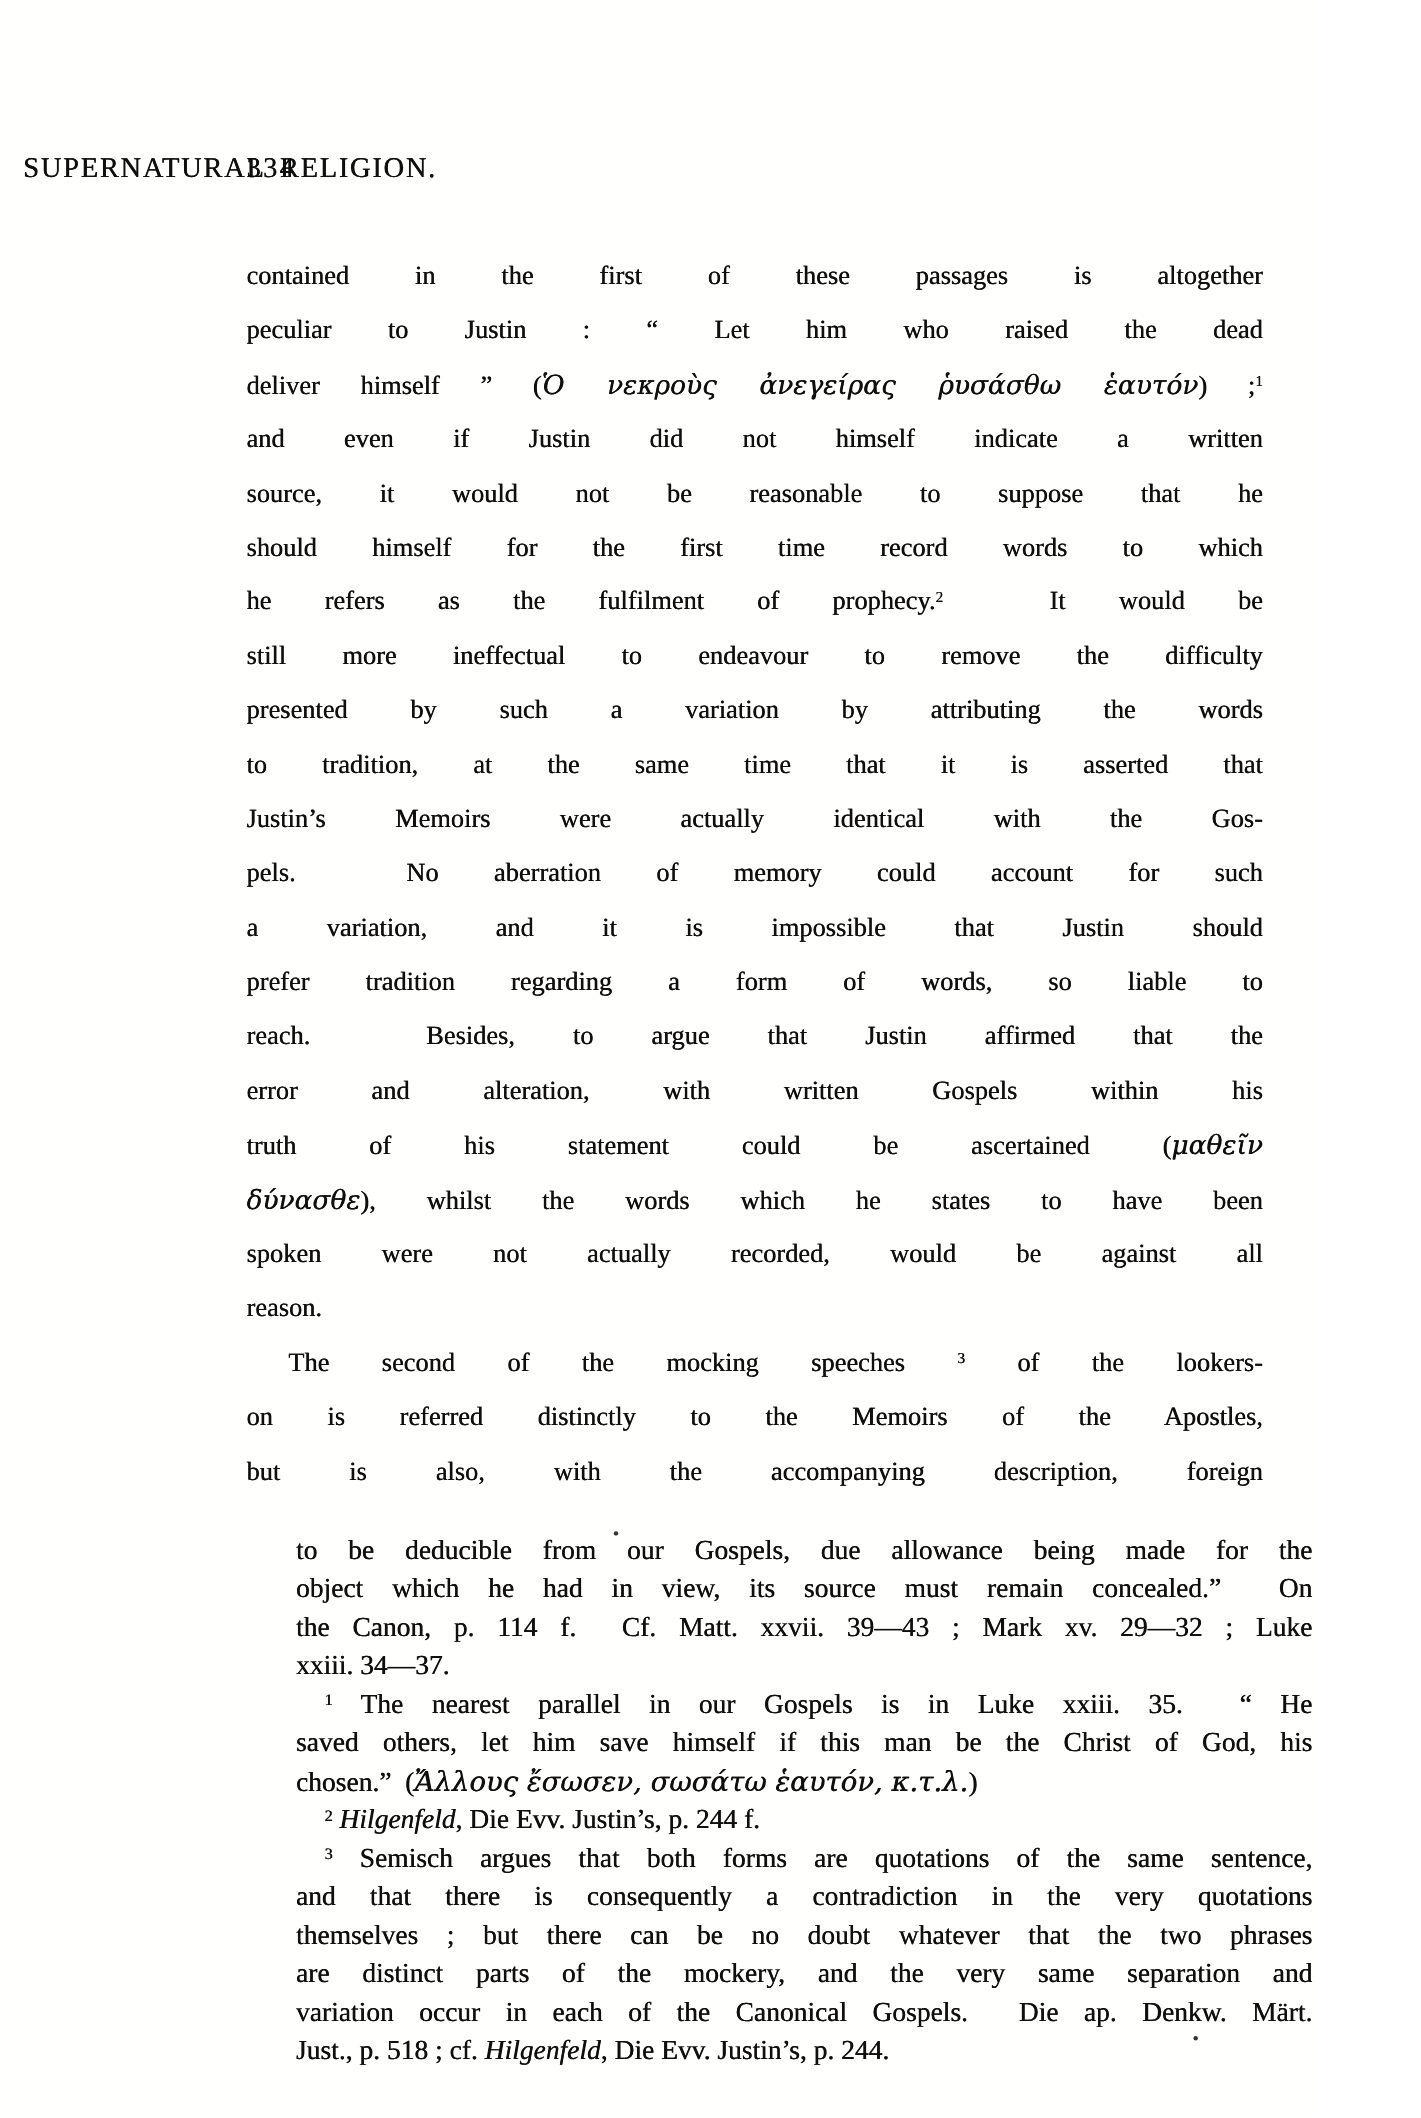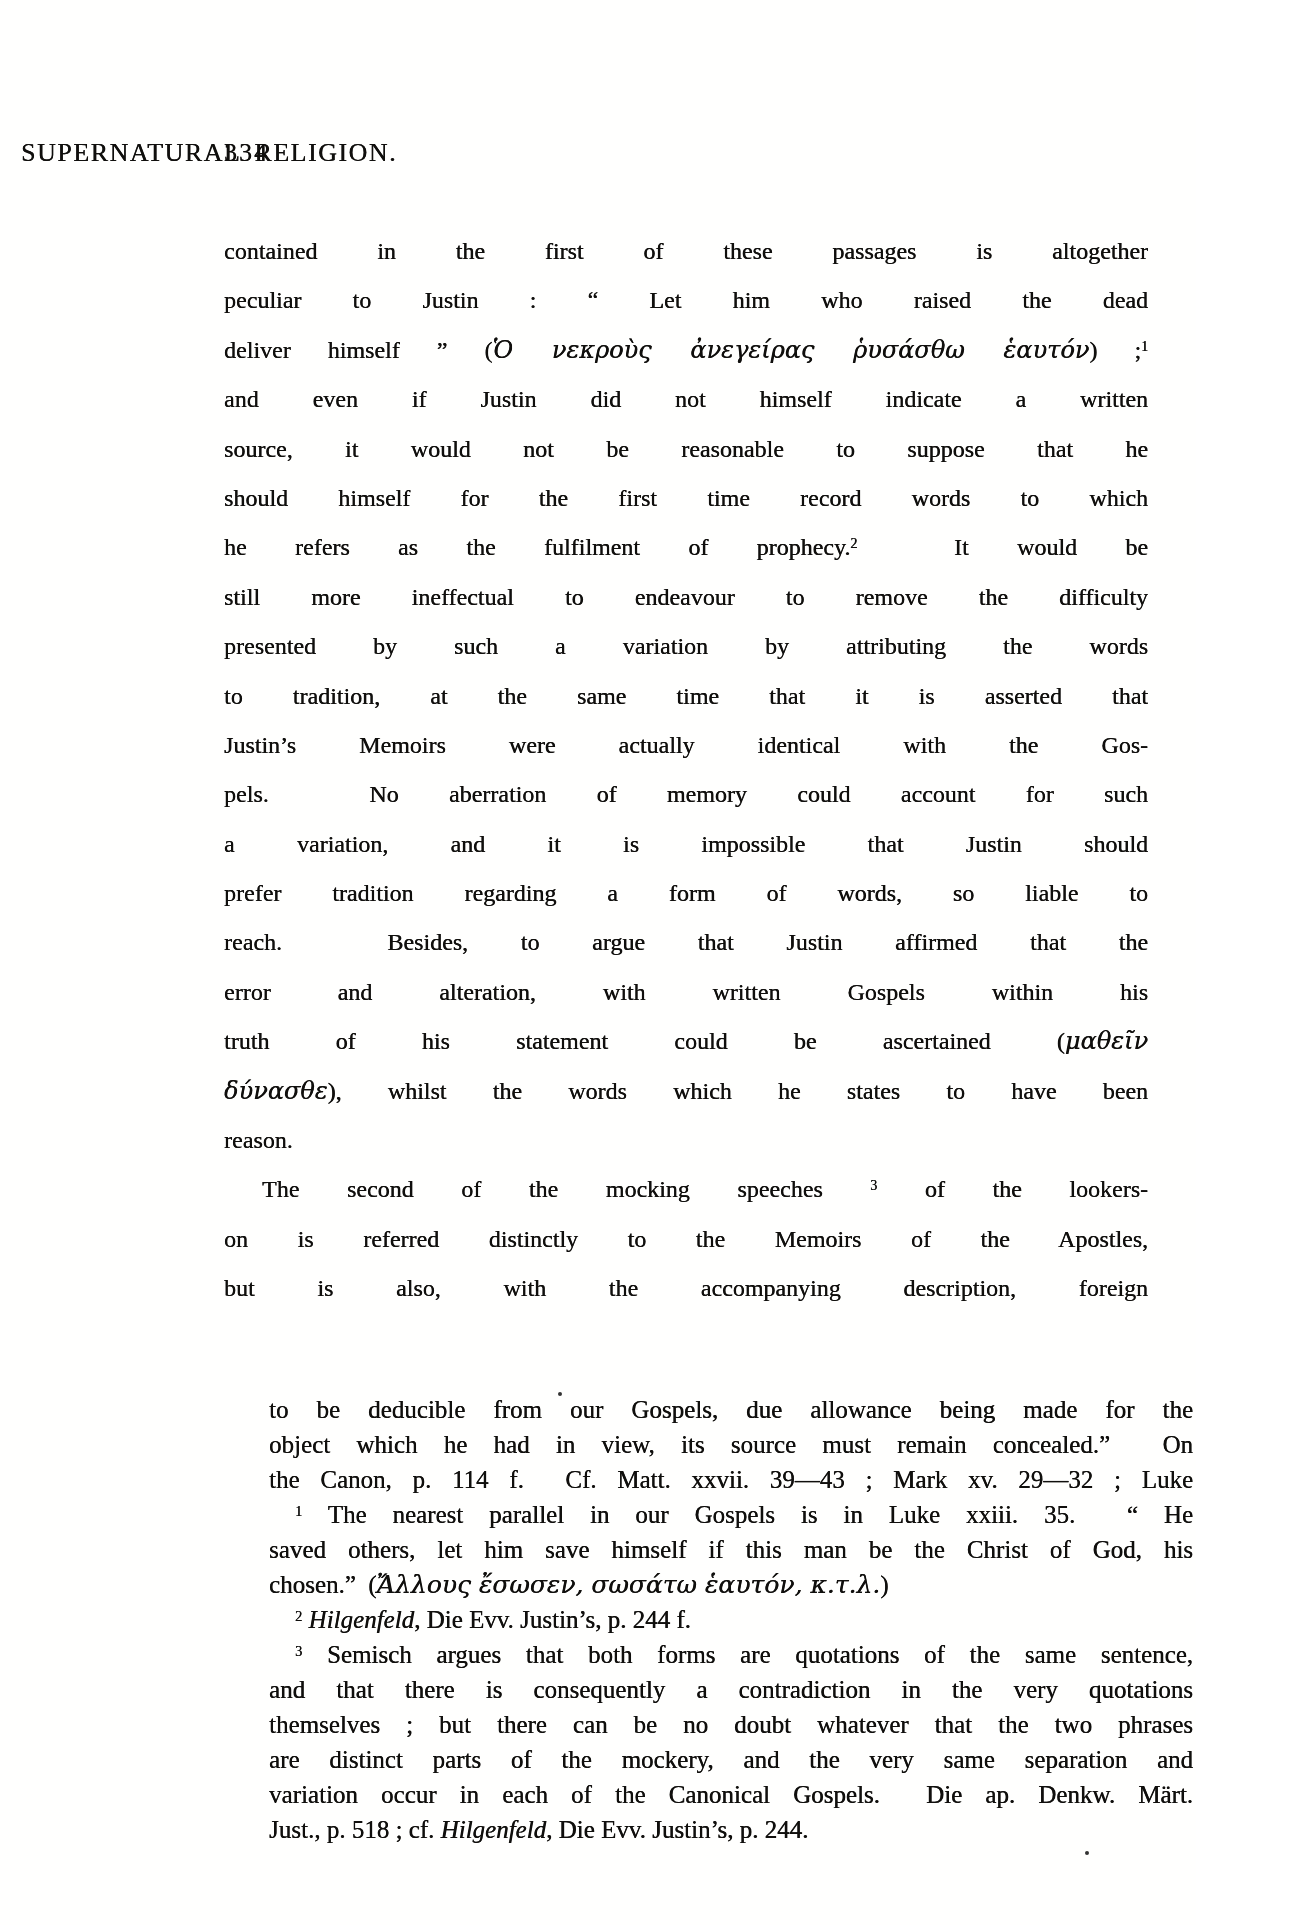--- a/index.html
+++ b/index.html
@@ -97,30 +97,32 @@
       <div class="line"><span>presented by such a variation by attributing the words</span></div>
       <div class="line"><span>to tradition, at the same time that it is asserted that</span></div>
       <div class="line"><span>Justin’s Memoirs were actually identical with the Gos-</span></div>
       <div class="line"><span>pels.&nbsp; No aberration of memory could account for such</span></div>
       <div class="line"><span>a variation, and it is impossible that Justin should</span></div>
       <div class="line"><span>prefer tradition regarding a form of words, so liable to</span></div>
       <div class="line"><span>reach.&nbsp; Besides, to argue that Justin affirmed that the</span></div>
       <div class="line"><span>error and alteration, with written Gospels within his</span></div>
       <div class="line"><span>truth of his statement could be ascertained (</span><span class="greek">μαθεῖν</span></div>
       <div class="line"><span class="greek">δύνασθε</span><span>), whilst the words which he states to have been</span></div>
+      <div class="line"><span>spoken were not actually recorded, would be against all</span></div>
       <div class="line left"><span>reason.</span></div>
       <div class="line indent"><span>The second of the mocking speeches </span><sup>3</sup><span> of the lookers-</span></div>
       <div class="line"><span>on is referred distinctly to the Memoirs of the Apostles,</span></div>
       <div class="line"><span>but is also, with the accompanying description, foreign</span></div>
     </div>
 
   <div class="fns inked" id="footnote-text">
       <div class="line"><span>to be deducible from our Gospels, due allowance being made for the</span></div>
       <div class="line"><span>object which he had in view, its source must remain concealed.”&nbsp; On</span></div>
       <div class="line"><span>the Canon, p. 114 f.&nbsp; Cf. Matt. xxvii. 39—43 ; Mark xv. 29—32 ; Luke</span></div>
+      <div class="line left"><span>xxiii. 34—37.</span></div>
       <div class="line indent"><sup>1</sup><span> The nearest parallel in our Gospels is in Luke xxiii. 35.&nbsp; “ He</span></div>
       <div class="line"><span>saved others, let him save himself if this man be the Christ of God, his</span></div>
       <div class="line left"><span>chosen.”&nbsp; (</span><span class="greek">Ἄλλους ἔσωσεν, σωσάτω ἑαυτόν, κ.τ.λ.</span><span>)</span></div>
       <div class="line left indent"><sup>2</sup><span> </span><span class="italic">Hilgenfeld</span><span>, Die Evv. Justin’s, p. 244 f.</span></div>
       <div class="line indent"><sup>3</sup><span> Semisch argues that both forms are quotations of the same sentence,</span></div>
       <div class="line"><span>and that there is consequently a contradiction in the very quotations</span></div>
       <div class="line"><span>themselves ; but there can be no doubt whatever that the two phrases</span></div>
       <div class="line"><span>are distinct parts of the mockery, and the very same separation and</span></div>
       <div class="line"><span>variation occur in each of the Canonical Gospels.&nbsp; Die ap. Denkw. Märt.</span></div>
       <div class="line left"><span>Just., p. 518 ; cf. </span><span class="italic">Hilgenfeld</span><span>, Die Evv. Justin’s, p. 244.</span></div>

